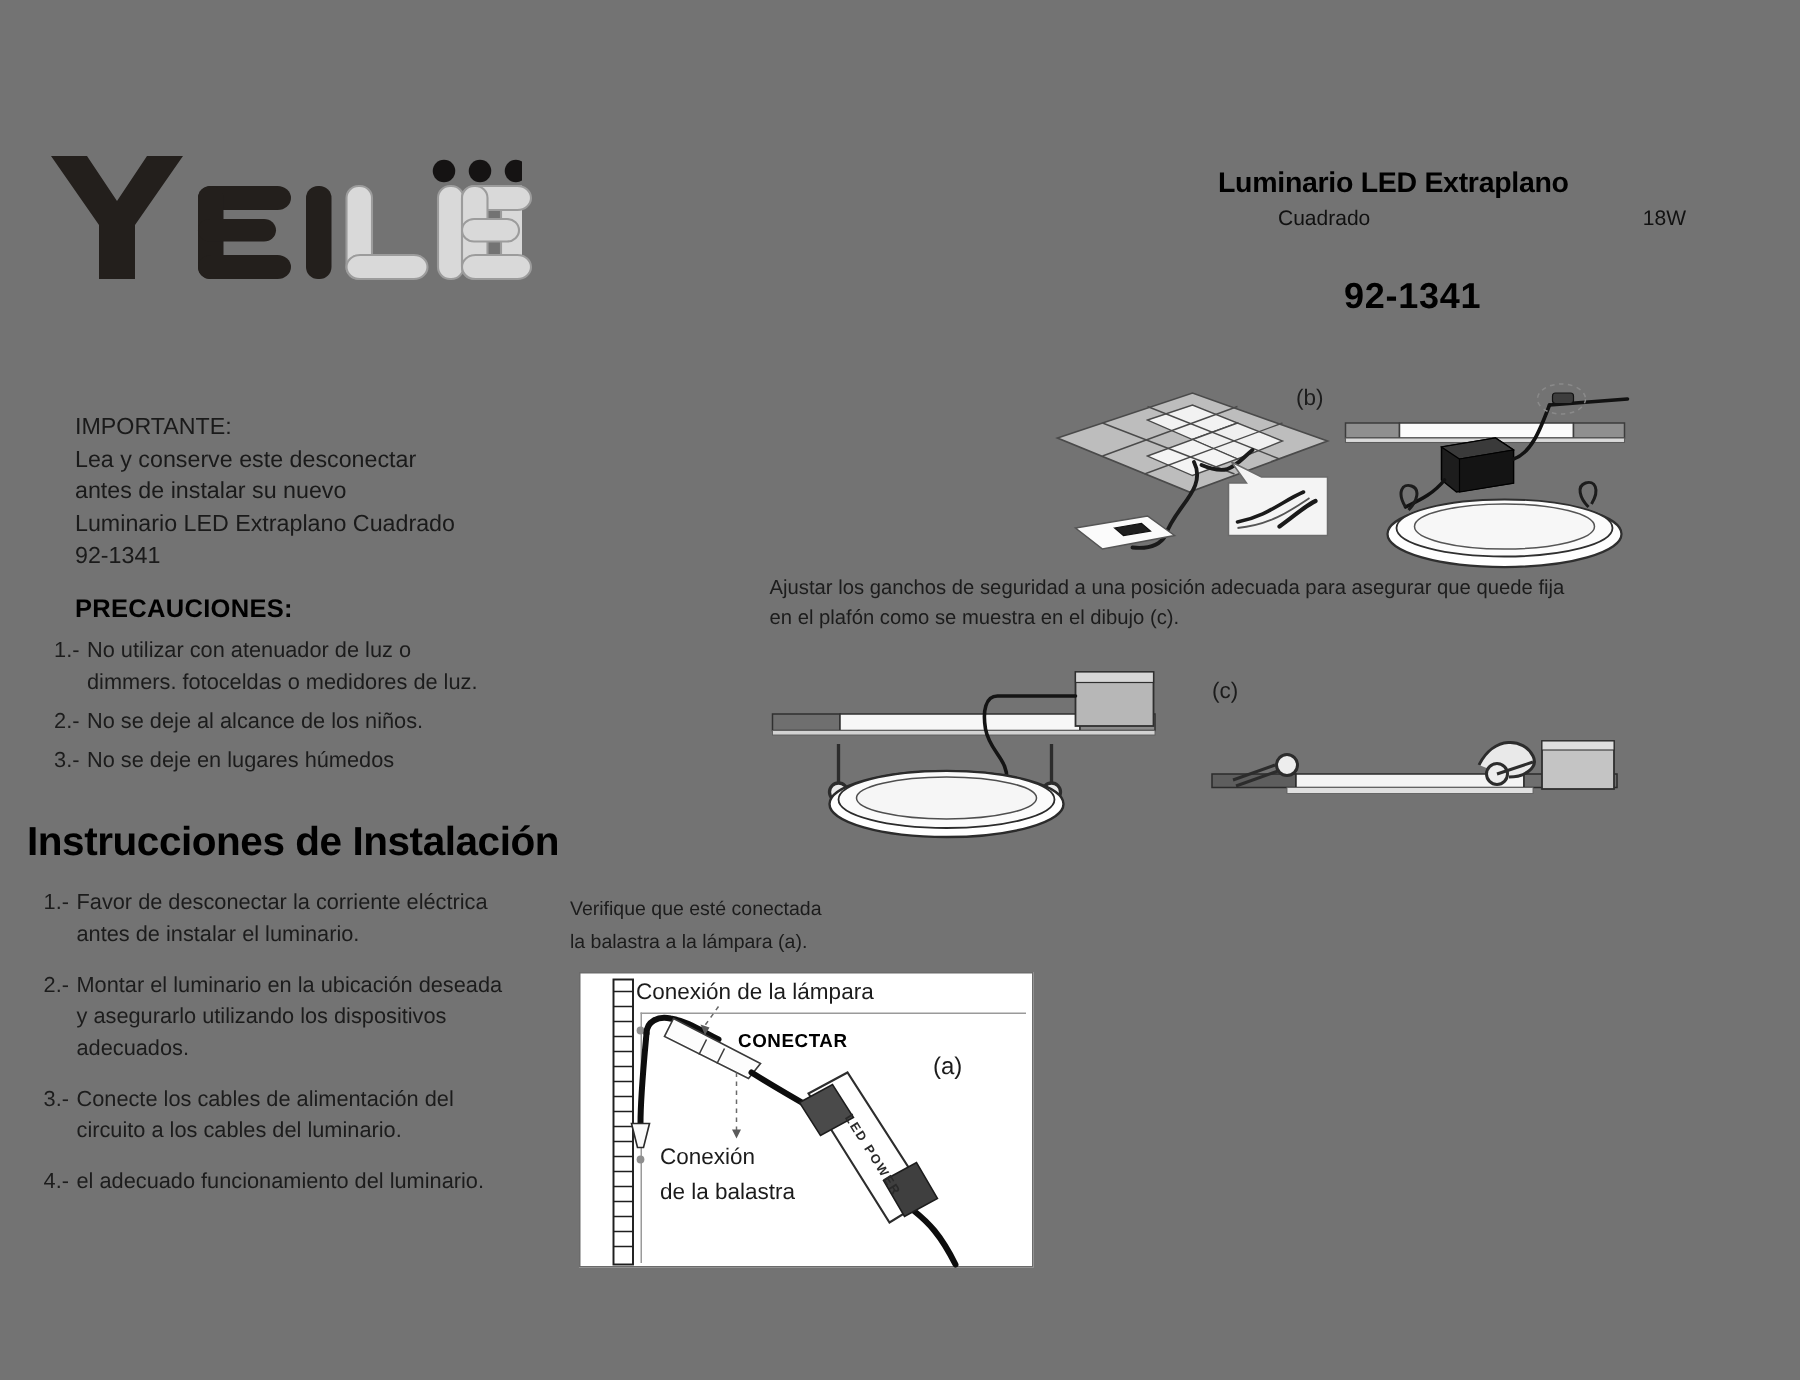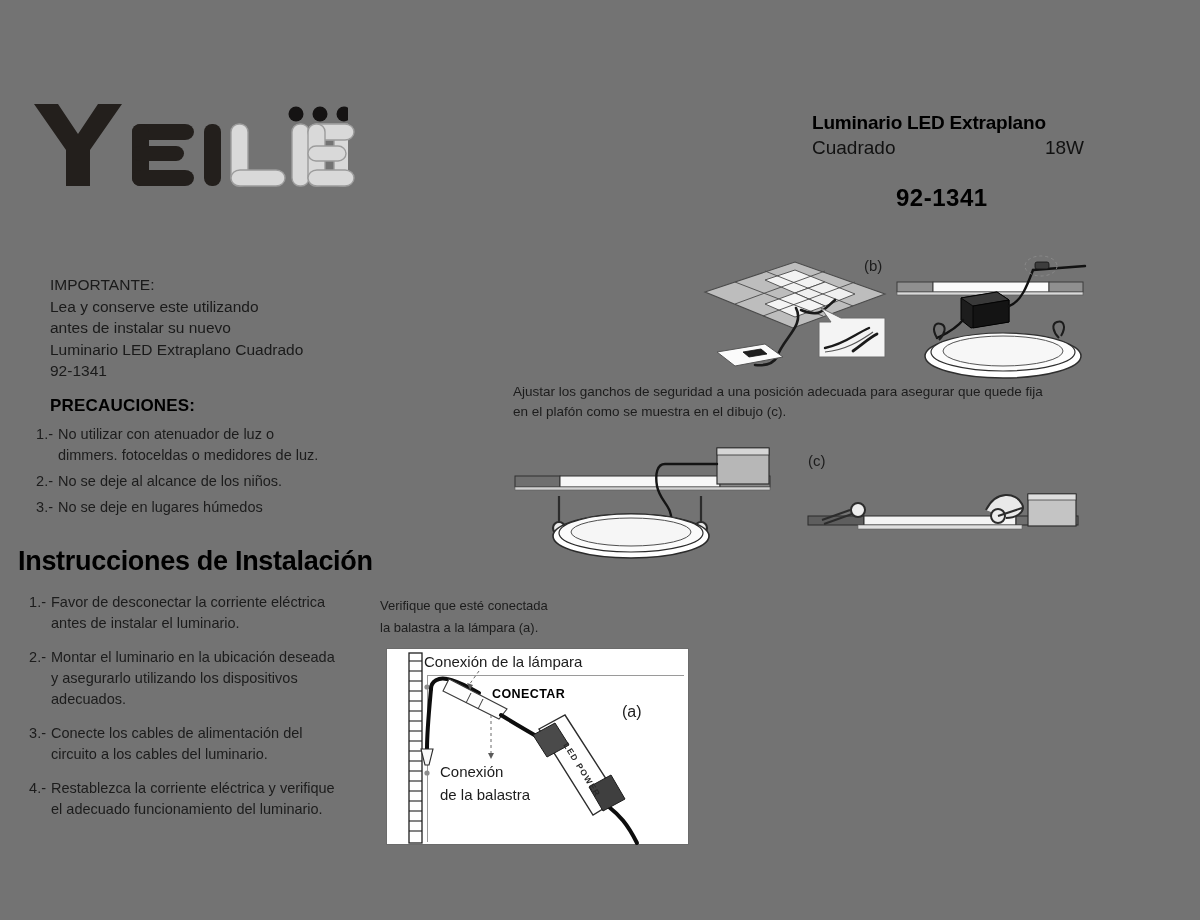--- a/index.html
+++ b/index.html
@@ -38,25 +38,26 @@
   }
   .hdr-title {
     font-size: 19px;
     font-weight: bold;
     letter-spacing: -0.2px;
     color: #000;
     white-space: nowrap;
   }
   .hdr-sub {
     margin-top: 3px;
-    font-size: 19px;
+    font-size: 14px;
     color: #111;
     display: flex;
     justify-content: space-between;
     width: 272px;
+    margin-left: 40px;
   }
   .hdr-code {
     position: absolute;
     left: 896px;
     top: 184px;
     font-size: 24px;
     font-weight: bold;
     letter-spacing: 0.5px;
     color: #000;
   }
@@ -256,21 +257,21 @@
     <div class="hdr-title">Luminario LED Extraplano</div>
     <div class="hdr-sub">
       <span>Cuadrado</span>
       <span>18W</span>
     </div>
   </div>
   <div class="hdr-code">92-1341</div>
 
   <div class="importante">
     <div class="ln">IMPORTANTE:</div>
-    <div class="ln">Lea y conserve este utilizando</div>
+    <div class="ln">Lea y conserve este desconectar</div>
     <div class="ln">antes de instalar su nuevo</div>
     <div class="ln">Luminario LED Extraplano Cuadrado</div>
     <div class="ln">92-1341</div>
   </div>
 
   <div class="prec-head">PRECAUCIONES:</div>
   <div class="prec-list">
     <div class="li">
       <div class="li-num">1.-</div>
       <div class="li-txt">
@@ -312,21 +313,20 @@
     <div class="li">
       <div class="li-num">3.-</div>
       <div class="li-txt">
         <span>Conecte los cables de alimentación del</span>
         <span class="l2">circuito a los cables del luminario.</span>
       </div>
     </div>
     <div class="li">
       <div class="li-num">4.-</div>
       <div class="li-txt">
-        <span>Restablezca la corriente eléctrica y verifique</span>
         <span class="l2">el adecuado funcionamiento del luminario.</span>
       </div>
     </div>
   </div>
 
   <div class="lbl lbl-b">(b)</div>
 
   <svg class="dsvg" style="left:655px; top:252px;" width="240" height="130" viewBox="0 0 240 130">
     <g>
       <polygon points="50,40 140,10 230,42 138,76" fill="#bdbdbd" stroke="#4a4a4a" stroke-width="1.1"></polygon>

